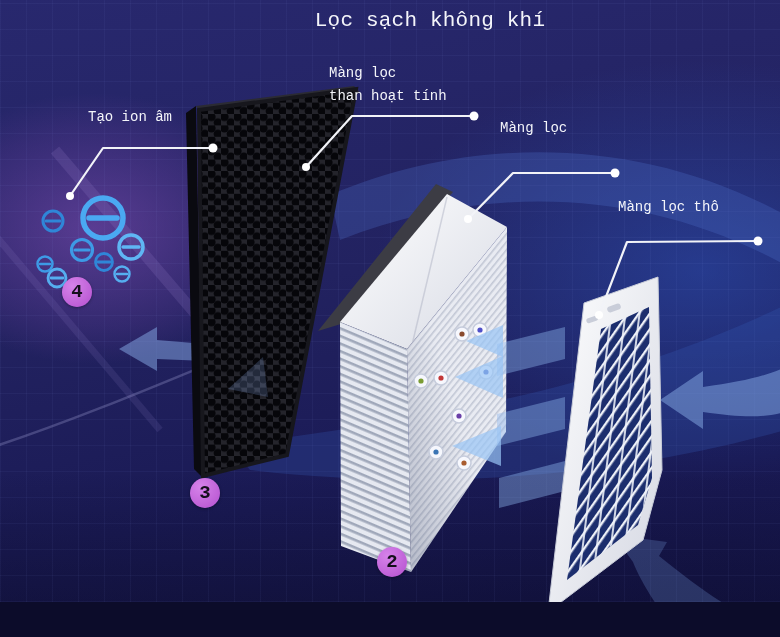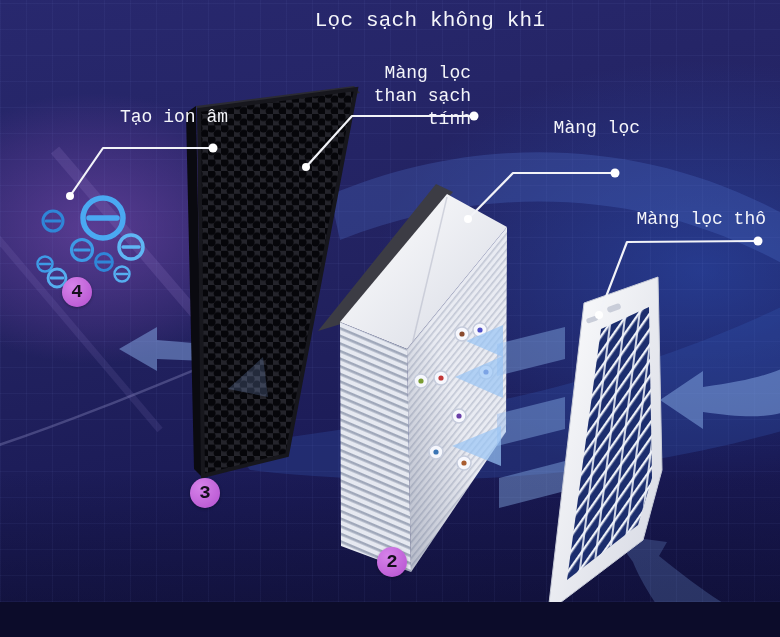--- a/index.html
+++ b/index.html
@@ -13,26 +13,26 @@
       linear-gradient(0deg, rgba(8,8,30,0.35) 0%, rgba(8,8,30,0) 22%),
       radial-gradient(ellipse 32% 30% at 12% 38%, rgba(128,78,180,0.58), rgba(95,60,150,0.28) 55%, rgba(95,60,150,0) 75%),
       radial-gradient(ellipse 60% 50% at 90% 45%, rgba(45,85,190,0.5), rgba(45,85,190,0) 70%),
       linear-gradient(170deg, #28286e 0%, #222260 45%, #1a1a55 75%, #15154a 100%);
   }
   .art{position:absolute;left:0;top:0;width:780px;height:637px;}
   .title{
     position:absolute;left:80px;right:0;top:9px;text-align:center;
     color:#f4f5fa;font-size:21px;letter-spacing:.2px;white-space:nowrap;
   }
-  .label{position:absolute;color:#f4f5fa;font-size:18px;line-height:23px;text-align:right;}
+  .label{position:absolute;color:#f4f5fa;font-size:14px;line-height:23px;text-align:left;}
   .label span{display:block;}
   .label-ion{left:88px;top:106px;width:140px;}
   .label-carbon{left:329px;top:62px;width:142px;}
   .label-hepa{left:500px;top:117px;width:140px;}
-  .label-coarse{left:618px;top:208px;width:148px;}
+  .label-coarse{left:618px;top:196px;width:148px;}
   .badge{
     position:absolute;width:30px;height:30px;border-radius:50%;
     background:radial-gradient(circle at 35% 30%, #d683ea, #b450ce);
     color:#140f1c;font-size:19px;font-weight:bold;
     display:flex;align-items:center;justify-content:center;
     box-shadow:0 1px 3px rgba(0,0,10,0.35);
   }
   .badge-1{left:532px;top:607px;}
   .badge-2{left:377px;top:547px;}
   .badge-3{left:190px;top:478px;}
@@ -222,21 +222,21 @@
   </svg>
 
   <div class="title">Lọc sạch không khí</div>
 
   <div class="label label-ion">
     <span>Tạo ion âm</span>
   </div>
 
   <div class="label label-carbon">
     <span>Màng lọc</span>
-    <span>than sạch tính</span>
+    <span>than hoạt tính</span>
   </div>
 
   <div class="label label-hepa">
     <span>Màng lọc</span>
   </div>
 
   <div class="label label-coarse">
     <span>Màng lọc thô</span>
   </div>
 

